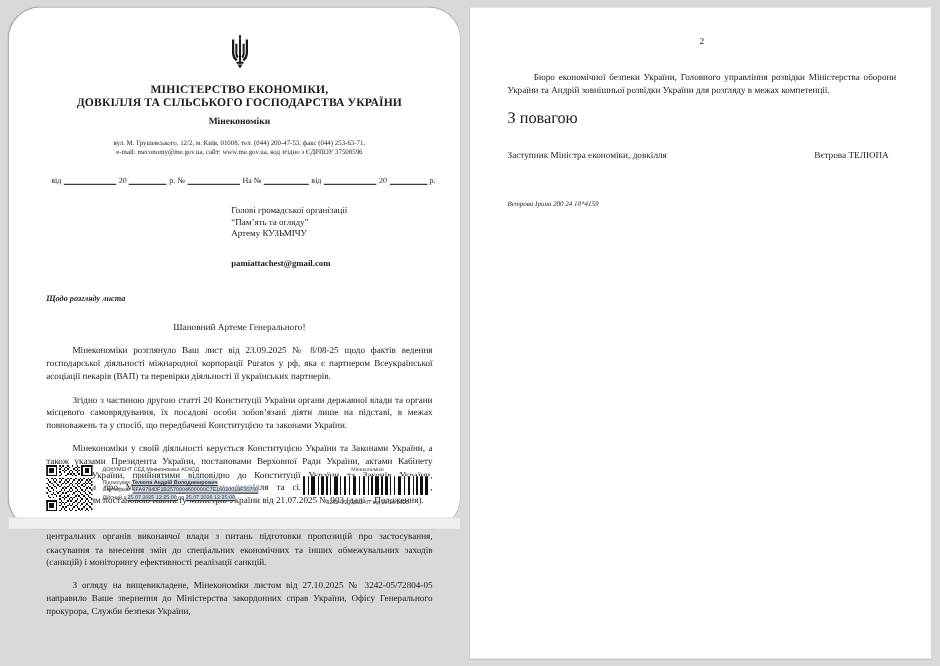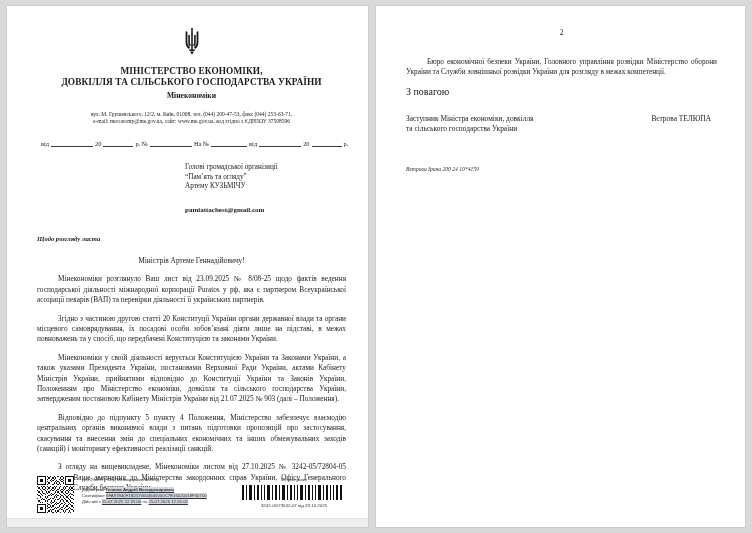--- a/index.html
+++ b/index.html
@@ -25,22 +25,23 @@
     padding: 6px 7px;
   }
   .page {
     position: relative;
     background: #ffffff;
     box-sizing: border-box;
     box-shadow: 0 0 1px rgba(0,0,0,0.35);
   }
   .page-left {
     width: 361px;
-    height: 521px;
+    height: 417px;
     padding: 14px 22px 6px 30px;
+    border-radius: 25px;
   }
   .page-right {
     width: 369px;
     height: 521px;
     padding: 14px 28px 6px 30px;
   }
 
   
   .emblem-wrap {
     text-align: center;
@@ -138,21 +139,21 @@
   }
 
   
   .page-number {
     text-align: center;
     font-size: 7.4px;
     margin-top: 8px;
     margin-bottom: 20px;
   }
   .closing {
-    font-size: 10px;
+    font-size: 13px;
   }
   .sign-block {
     display: flex;
     justify-content: space-between;
     align-items: flex-start;
     margin-top: 17px;
     font-size: 7.4px;
     line-height: 10.2px;
     gap: 24px;
   }
@@ -271,21 +272,21 @@
 
     <div class="addressee">
       <div>Голові громадської організації</div>
       <div>“Пам’ять та огляду”</div>
       <div>Артему КУЗЬМІЧУ</div>
       <div class="email">pamiattachest@gmail.com</div>
     </div>
 
     <div class="subject">Щодо розгляду листа</div>
 
-    <div class="salutation">Міністрів Артеме Геннадійовичу!</div>
+    <div class="salutation">Шановний Артеме Генерального!</div>
 
     <div class="body-text">
       <p class="para">Мінекономіки розглянуло Ваш лист від 23.09.2025 № 8/08-25 щодо фактів ведення господарської діяльності міжнародної корпорації Puratos у рф, яка є партнером Всеукраїнської асоціації пекарів (ВАП) та перевірки діяльності її українських партнерів.</p>
       <p class="para">Згідно з частиною другою статті 20 Конституції України органи державної влади та органи місцевого самоврядування, їх посадові особи зобов’язані діяти лише на підставі, в межах повноважень та у спосіб, що передбачені Конституцією та законами України.</p>
       <p class="para">Мінекономіки у своїй діяльності керується Конституцією України та Законами України, а також указами Президента України, постановами Верховної Ради України, актами Кабінету Міністрів України, прийнятими відповідно до Конституції України та Законів України, Положенням про Міністерство економіки, довкілля та сільського господарства України, затвердженим постановою Кабінету Міністрів України від 21.07.2025 № 903 (далі – Положення).</p>
       <p class="para">Відповідно до підпункту 5 пункту 4 Положення, Міністерство забезпечує взаємодію центральних органів виконавчої влади з питань підготовки пропозицій про застосування, скасування та внесення змін до спеціальних економічних та інших обмежувальних заходів (санкцій) і моніторингу ефективності реалізації санкцій.</p>
       <p class="para">З огляду на вищевикладене, Мінекономіки листом від 27.10.2025 № 3242-05/72804-05 направило Ваше звернення до Міністерства закордонних справ України, Офісу Генерального прокурора, Служби безпеки України,</p>
     </div>
 
     <div class="footer-stamp">
@@ -593,29 +594,28 @@
     </div>
 
     <div class="bottom-strip"></div>
   </div>
 
   <div class="page page-right">
 
     <div class="page-number">2</div>
 
     <div class="body-text">
-      <p class="para">Бюро економічної безпеки України, Головного управління розвідки Міністерство оборони України та Служби зовнішньої розвідки України для розгляду в межах компетенції.</p>
+      <p class="para">Бюро економічної безпеки України, Головного управління розвідки Міністерства оборони України та Андрій зовнішньої розвідки України для розгляду в межах компетенції.</p>
     </div>
 
     <div class="closing">З повагою</div>
 
     <div class="sign-block">
       <div class="sign-title">
         <div>Заступник Міністра економіки, довкілля</div>
-        <div>та сільського господарства України</div>
       </div>
       <div class="sign-name">Вєтрова ТЕЛЮПА</div>
     </div>
 
     <div class="executor">Вєтрова Ірина 200 24 10*4159</div>
   </div>
 
 </div>
 
 </body></html>

